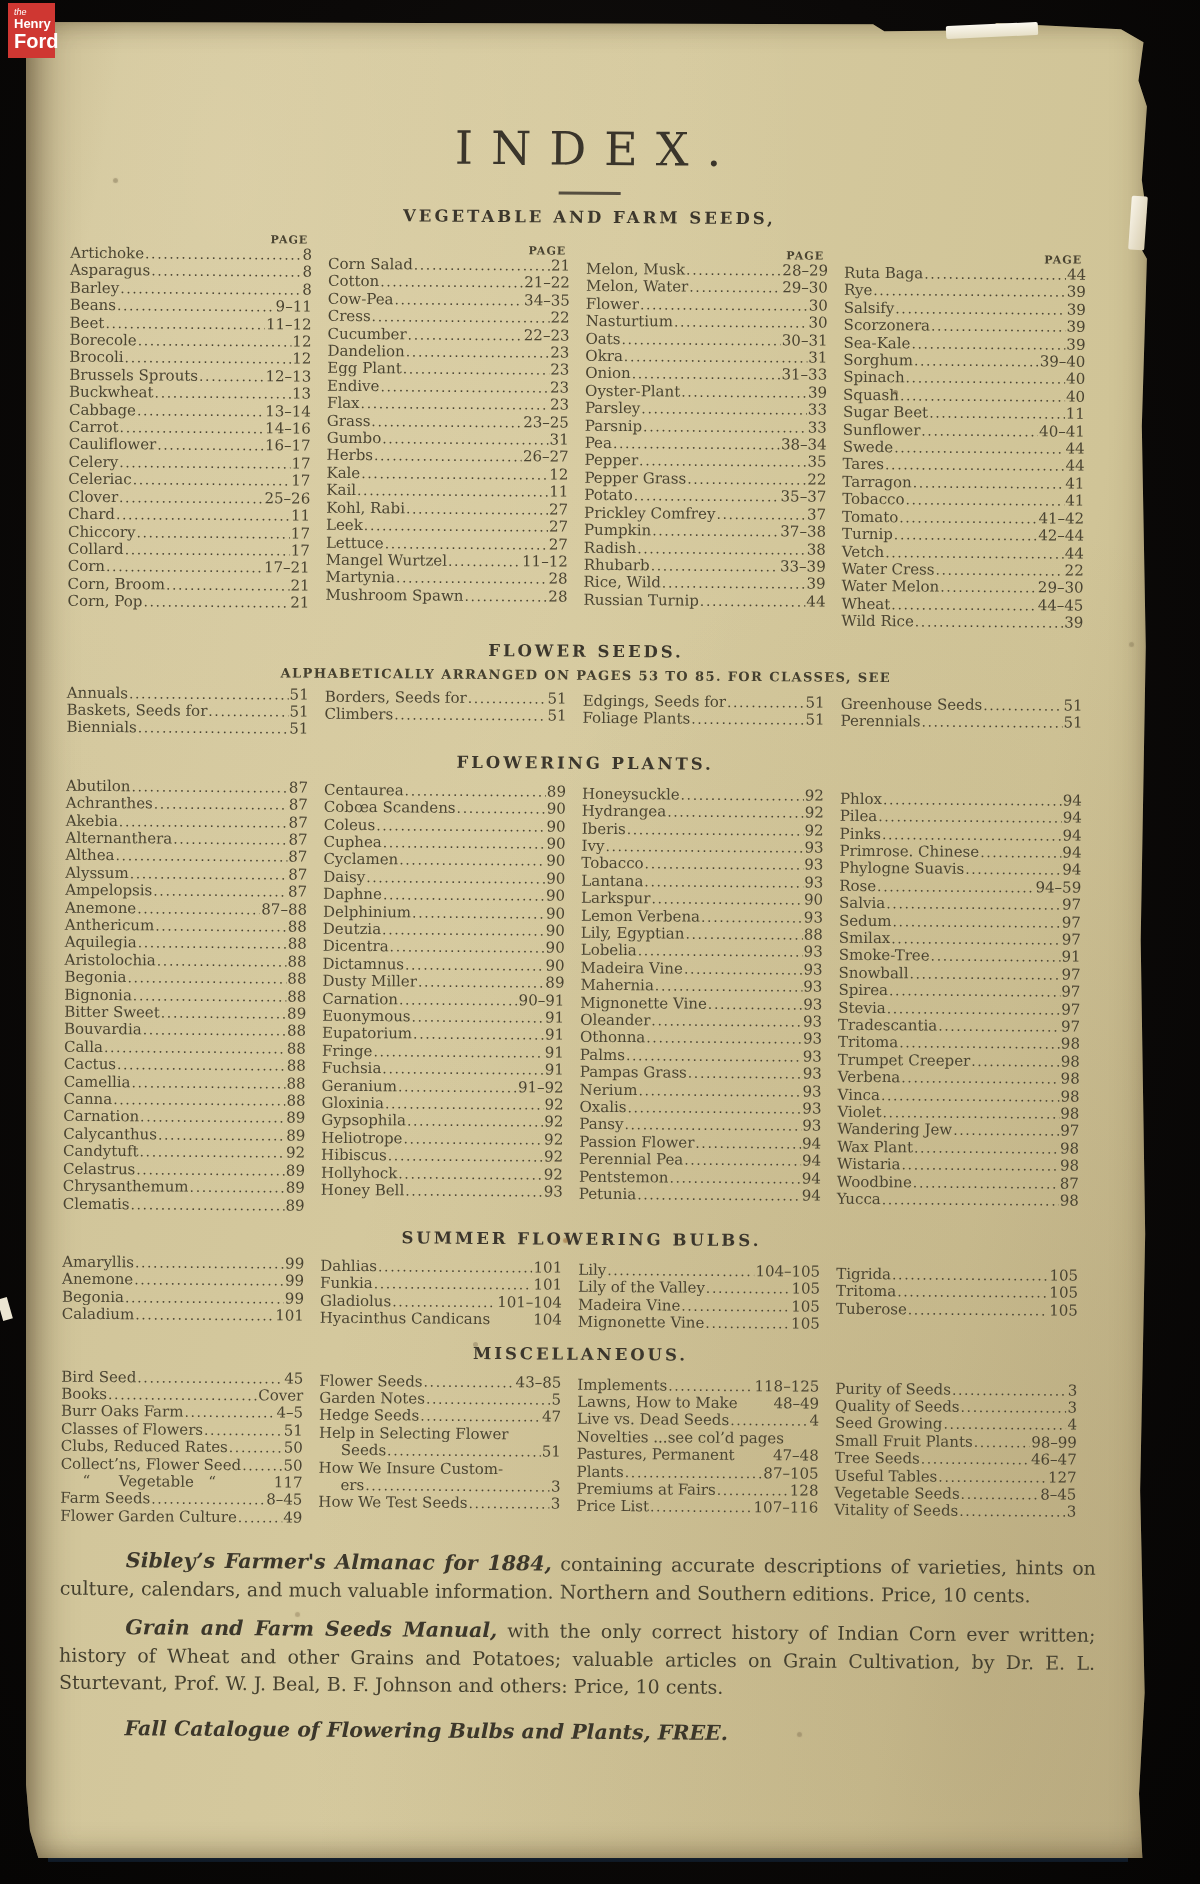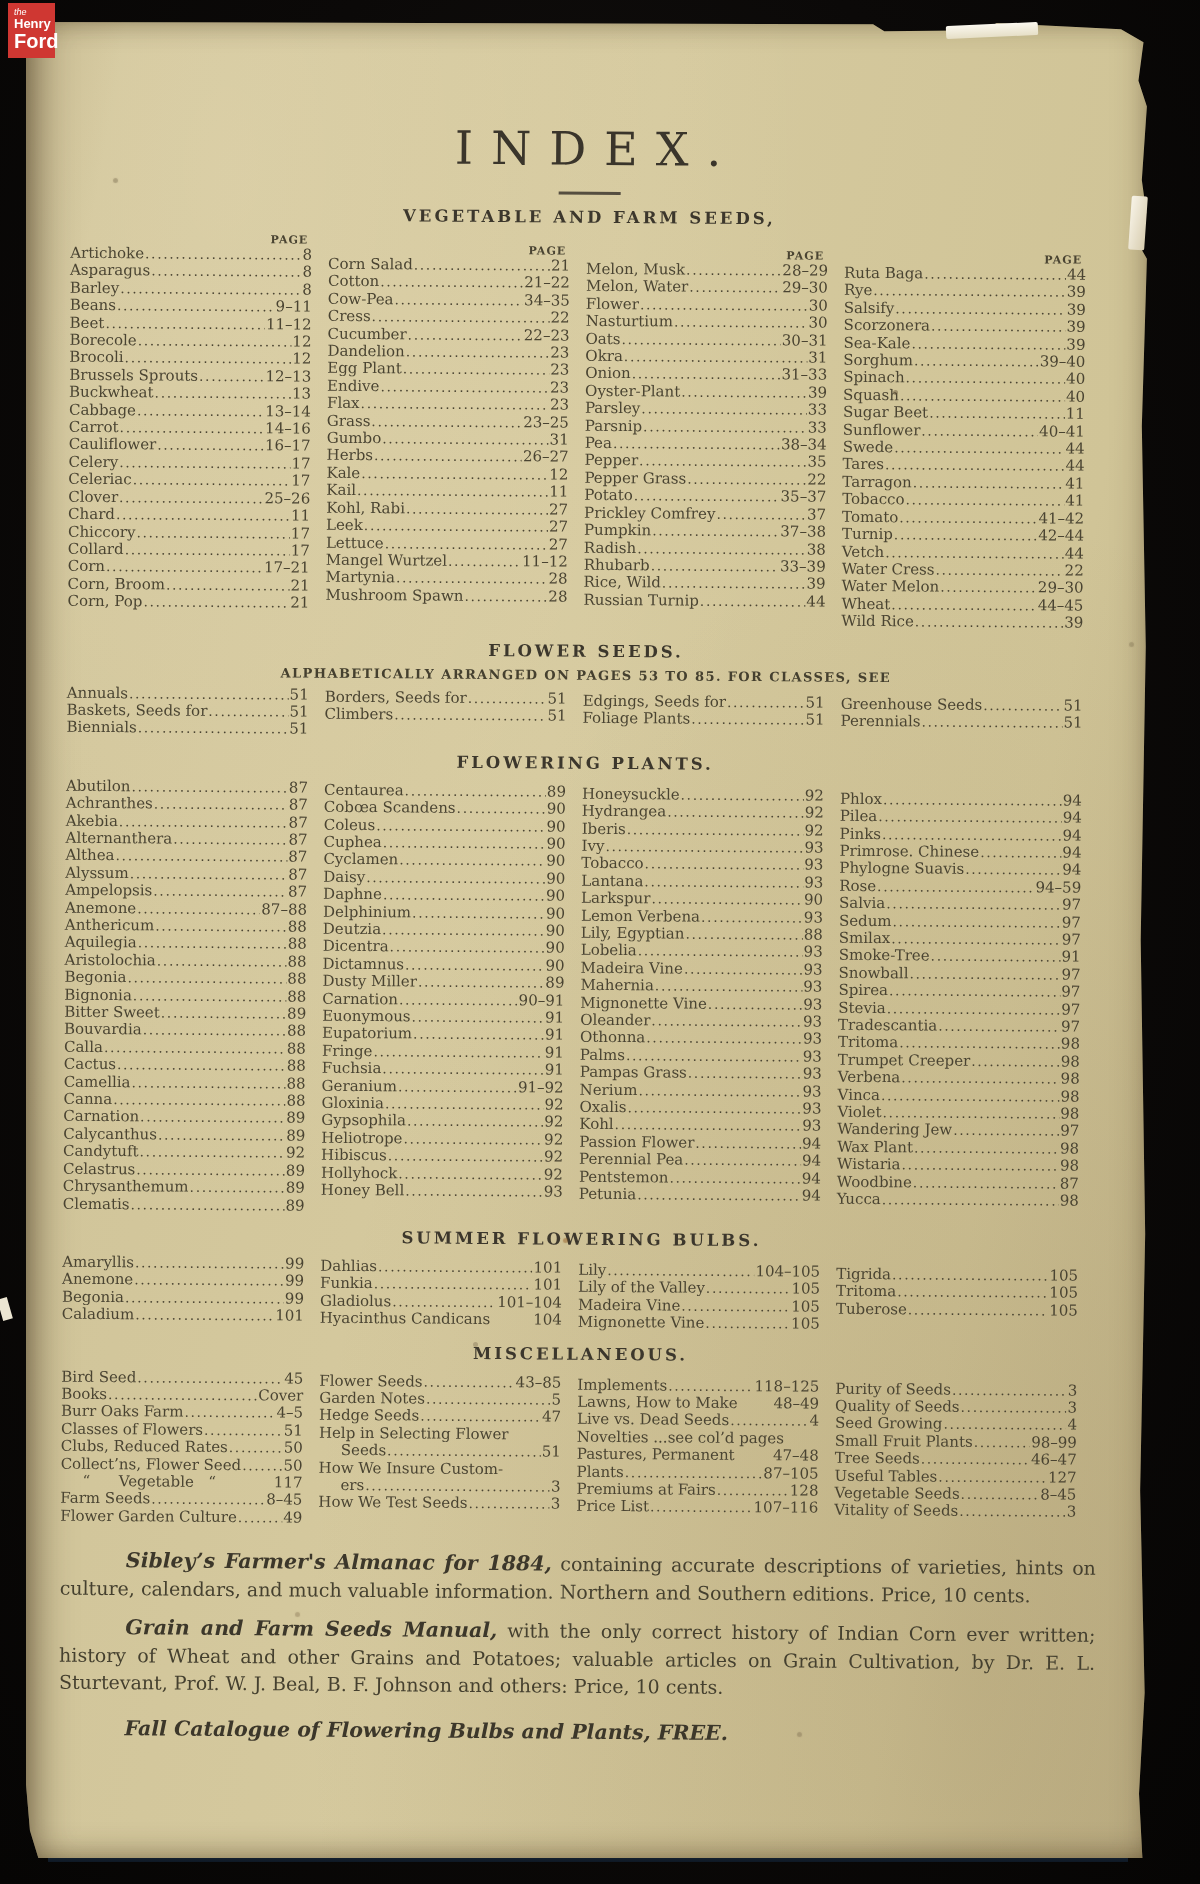--- a/index.html
+++ b/index.html
@@ -962,21 +962,21 @@
                 <span class="nm">Nerium</span>
                 <span class="dots"></span>
                 <span class="pg">93</span>
               </div>
               <div class="entry">
                 <span class="nm">Oxalis</span>
                 <span class="dots"></span>
                 <span class="pg">93</span>
               </div>
               <div class="entry">
-                <span class="nm">Kohl</span>
+                <span class="nm">Pansy</span>
                 <span class="dots"></span>
                 <span class="pg">93</span>
               </div>
               <div class="entry">
                 <span class="nm">Passion Flower</span>
                 <span class="dots"></span>
                 <span class="pg">94</span>
               </div>
               <div class="entry">
                 <span class="nm">Perennial Pea</span>

